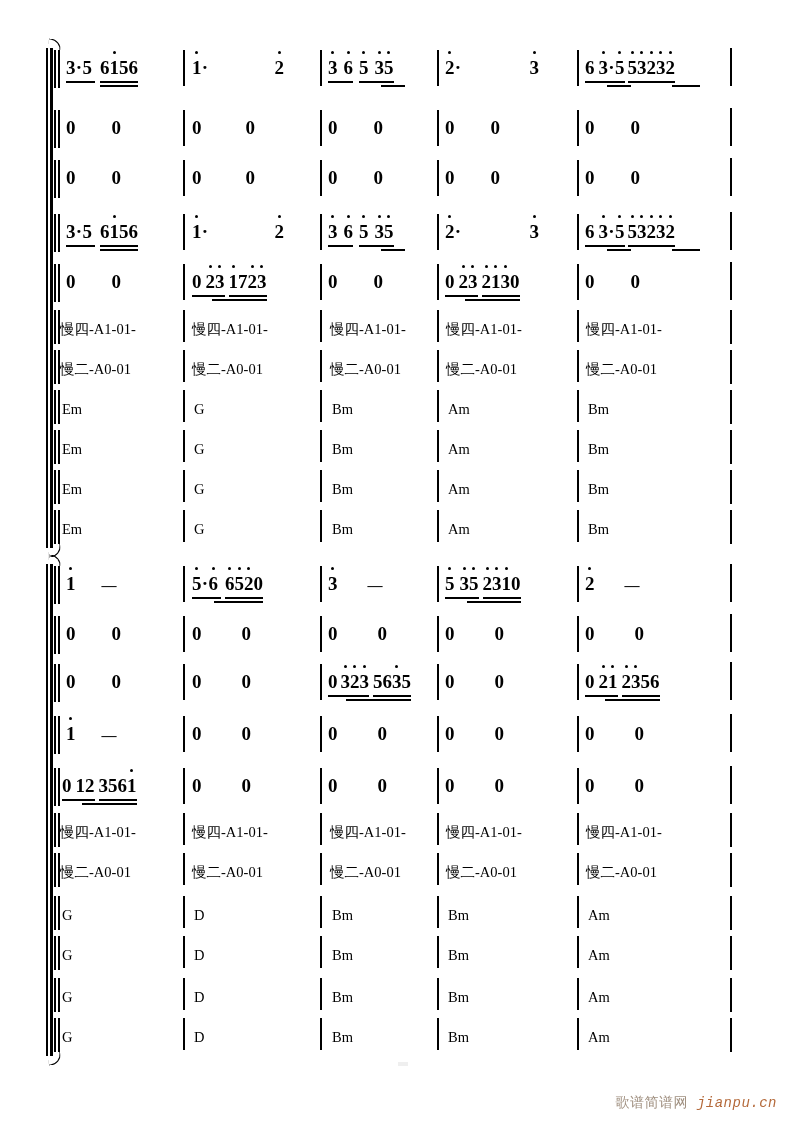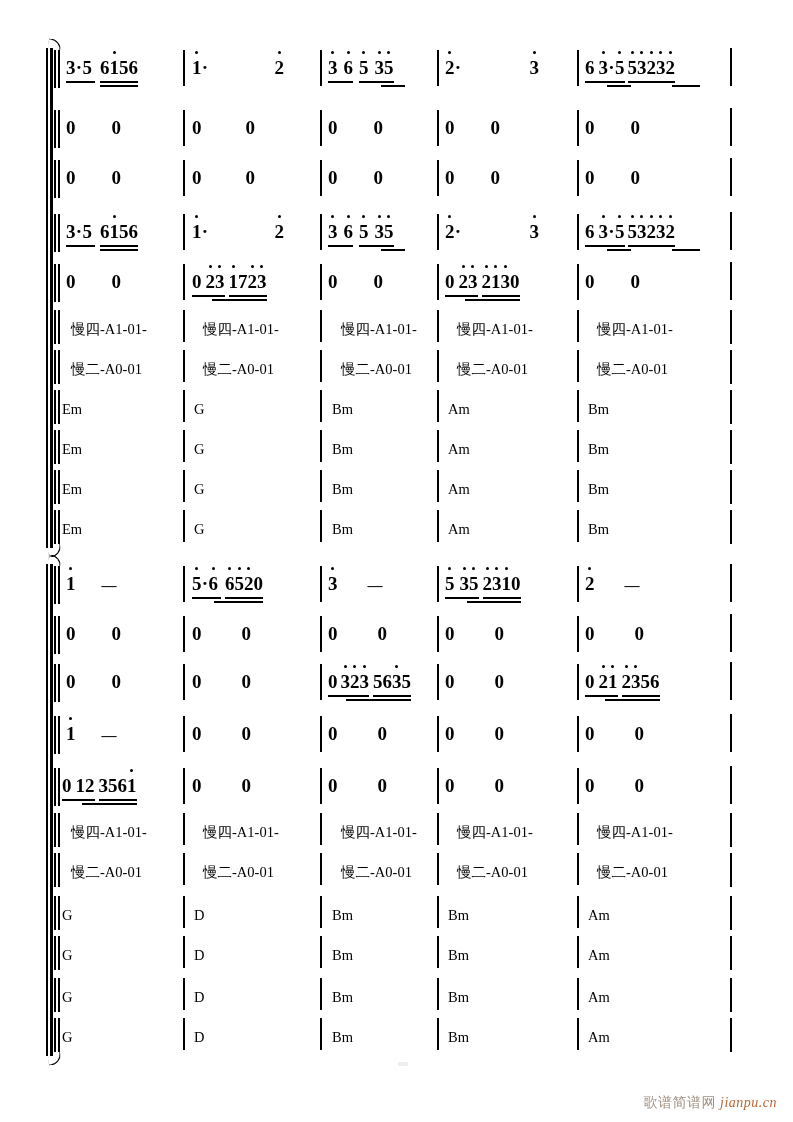--- a/index.html
+++ b/index.html
@@ -56,25 +56,25 @@
   .beamgrp{position:relative;display:inline-block;}
   .beamgrp .beam{position:absolute;left:0;right:0;height:1.6px;background:#000;}
   .beamgrp .b1{bottom:-5px;}
   .beamgrp .b2{bottom:-9px;}
   
   .beamgrp .bpart{position:absolute;height:1.6px;background:#000;bottom:-9px;}
 
   .sp{display:inline-block;}
   .txtcell{position:absolute;white-space:nowrap;
      font-family:"Liberation Serif", serif;font-size:14.5px;color:#000;line-height:1;}
-  .txtcell.cjk{font-size:14.5px;padding-left:11px;}
+  .txtcell.cjk{font-size:14.5px;}
 
   
   #watermark{position:absolute;right:16px;bottom:12px;
-     font-family:Liberation Serif, serif;font-size:14px;line-height:1;
+     font-family:Liberation Mono, monospace;font-size:14px;line-height:1;
      color:#9d8a78;letter-spacing:.5px;}
   #watermark .wm-cn{color:#a09080;}
   #watermark .wm-en{color:#b4693a;font-style:italic;}
 
   #faint{position:absolute;left:398px;top:1062px;width:10px;height:4px;
      background:#efefef;}
 </style>
 </head>
 <body>
 

